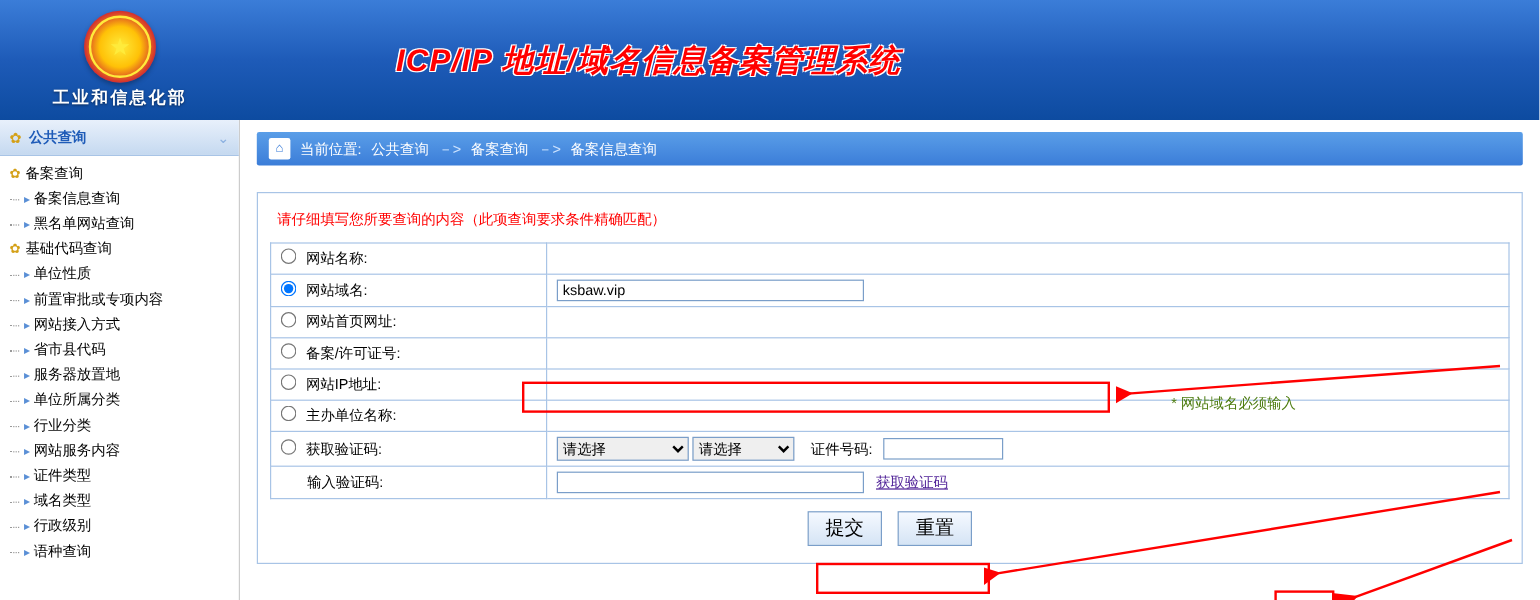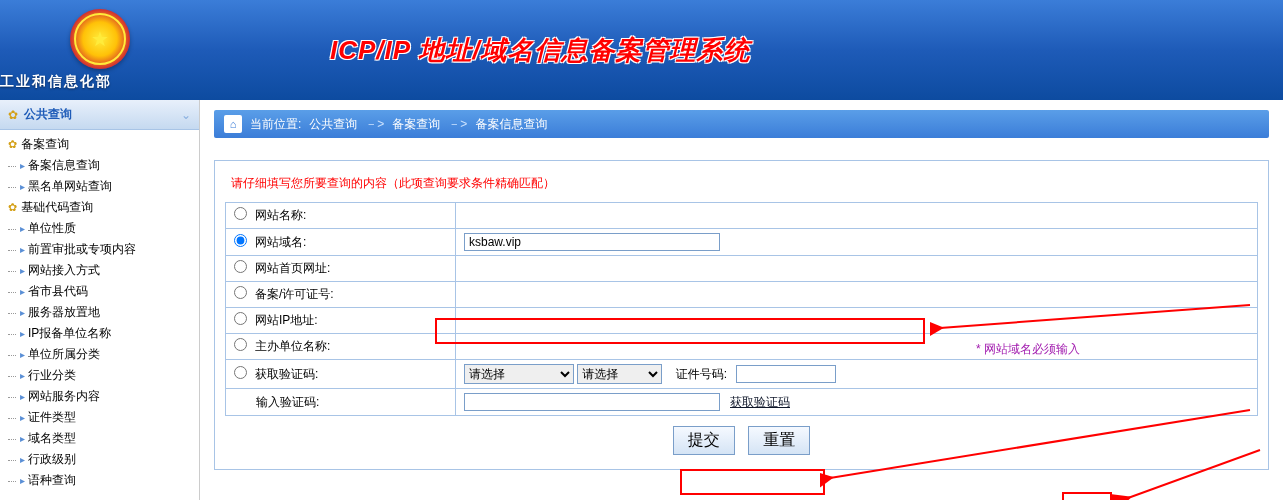--- a/index.html
+++ b/index.html
@@ -5,21 +5,21 @@
 * { margin: 0; padding: 0; box-sizing: border-box; }
 body { font-family: "Microsoft YaHei", Arial, sans-serif; font-size: 12px; background: #fff; }
 
 .header {
   height: 100px;
   background: linear-gradient(to bottom, #3b7dd8 0%, #1e5bb8 50%, #0d4ba0 100%);
   position: relative;
   display: flex;
   align-items: center;
 }
-.emblem-wrap { width: 200px; text-align: left; }
+.emblem-wrap { width: 200px; text-align: center; }
 .emblem {
   width: 60px; height: 60px; border-radius: 50%;
   background: radial-gradient(circle, #ffeb3b 0%, #ffc107 40%, #d32f2f 70%, #b71c1c 100%);
   margin: 0 auto 4px;
   position: relative;
   box-shadow: 0 2px 4px rgba(0,0,0,0.3);
 }
 .emblem::before { content:""; position:absolute; top:4px; left:4px; right:4px; bottom:4px; border-radius:50%; border:2px solid #ffeb3b; }
 .emblem::after { content:"★"; position:absolute; top:50%; left:50%; transform:translate(-50%,-50%); color:#ffeb3b; font-size:20px; }
 .dept-name { color:#fff; font-size:14px; font-weight:bold; letter-spacing:2px; text-shadow:0 1px 2px rgba(0,0,0,0.5); }
@@ -68,28 +68,28 @@
 .cell-label { width:230px; }
 .cell-label label { display:flex; align-items:flex-start; gap:8px; }
 .cell-input input[type=text] { width:256px; height:18px; border:1px solid #7a9ec9; padding:1px 4px; font-size:12px; }
 .cell-input select { height:20px; border:1px solid #7a9ec9; font-size:12px; background:#efefef; }
 .sel1 { width:110px; }
 .sel2 { width:85px; }
 .cert-no { margin:15px 6px 0 10px; }
 .small-input { width:100px !important; }
 .captcha-wrap { display:flex; align-items:center; gap:10px; }
 .captcha-wrap input { width:60px; height:18px; border:1px solid #7a9ec9; }
-.captcha-link { color:#0f172a; text-decoration:underline; }
+.captcha-link { color:#4c1d95; text-decoration:underline; }
 
 .row-highlight-domain .cell-label,
 .row-highlight-domain .cell-input { position:relative; }
 .hl-box-1 { position:absolute; border:2px solid #ff0000; top:218px; left:235px; width:490px; height:26px; pointer-events:none; }
 .hl-box-2 { position:absolute; border:2px solid #ff0000; top:369px; left:480px; width:145px; height:26px; pointer-events:none; }
 .hl-box-3 { position:absolute; border:2px solid #ff0000; top:392px; left:862px; width:50px; height:30px; pointer-events:none; }
-.req-note { color:#a21caf; position:absolute; top:241px; left:776px; }
+.req-note { color:#4d7c0f; position:absolute; top:228px; left:776px; }
 
 .btn-row { text-align:center; padding-top:10px; }
 .btn {
   border:1px solid #7a9ec9; background:linear-gradient(to bottom,#f5f9ff,#d5e4f5);
   padding:3px 14px; font-size:16px; cursor:pointer;
 }
 .btn + .btn { margin-left:10px; }
 
 svg.arrow { position:absolute; pointer-events:none; }
 </style>
@@ -120,21 +120,20 @@
         <li class="nav-item nav-leaf"><span class="lf-icon">▸</span><a href="#">黑名单网站查询</a></li>
         <li class="nav-group">
           <span class="gicon">✿</span>
           <span class="glabel">基础代码查询</span>
         </li>
         <li class="nav-item nav-leaf"><span class="lf-icon">▸</span><a href="#">单位性质</a></li>
         <li class="nav-item nav-leaf"><span class="lf-icon">▸</span><a href="#">前置审批或专项内容</a></li>
         <li class="nav-item nav-leaf"><span class="lf-icon">▸</span><a href="#">网站接入方式</a></li>
         <li class="nav-item nav-leaf"><span class="lf-icon">▸</span><a href="#">省市县代码</a></li>
         <li class="nav-item nav-leaf"><span class="lf-icon">▸</span><a href="#">服务器放置地</a></li>
-        <li class="nav-item nav-leaf"><span class="lf-icon">▸</span><a href="#">IP报备单位名称</a></li>
         <li class="nav-item nav-leaf"><span class="lf-icon">▸</span><a href="#">单位所属分类</a></li>
         <li class="nav-item nav-leaf"><span class="lf-icon">▸</span><a href="#">行业分类</a></li>
         <li class="nav-item nav-leaf"><span class="lf-icon">▸</span><a href="#">网站服务内容</a></li>
         <li class="nav-item nav-leaf"><span class="lf-icon">▸</span><a href="#">证件类型</a></li>
         <li class="nav-item nav-leaf"><span class="lf-icon">▸</span><a href="#">域名类型</a></li>
         <li class="nav-item nav-leaf"><span class="lf-icon">▸</span><a href="#">行政级别</a></li>
         <li class="nav-item nav-leaf"><span class="lf-icon">▸</span><a href="#">语种查询</a></li>
       </ul>
   </aside>
 

